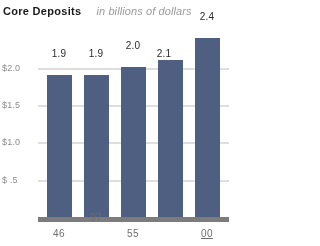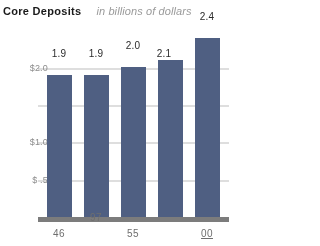--- a/index.html
+++ b/index.html
@@ -53,25 +53,24 @@
     left: 38px;
     right: 0px;
     height: 2px;
     background: #dedede;
   }
 
   .ylabel {
     position: absolute;
     left: 2px;
     width: 34px;
-    text-align: right;
+    text-align: left;
     font-size: 9px;
     color: #8c8c8c;
     letter-spacing: 0.2px;
-    margin-left: 12px;
   }
 
   
   .bar {
     position: absolute;
     width: 25px;
     background: #4f5f82;
   }
   .bar-value {
     position: absolute;
@@ -110,20 +109,21 @@
   </div>
 
   <div class="plot">
 
     <div class="gridline" style="top:68px;"></div>
     <div class="gridline" style="top:105px;"></div>
     <div class="gridline" style="top:142px;"></div>
     <div class="gridline" style="top:180px;"></div>
 
     <div class="ylabel" style="top:63px;">$2.0</div>
+    <div class="ylabel" style="top:100px;">$1.5</div>
     <div class="ylabel" style="top:137px;">$1.0</div>
     <div class="ylabel" style="top:175px;">$ .5</div>
 
     <div class="bar" style="left:47px;  top:75px;  height:142px;"></div>
     <div class="bar" style="left:84px;  top:75px;  height:142px;"></div>
     <div class="bar" style="left:121px; top:67px;  height:150px;"></div>
     <div class="bar" style="left:158px; top:60px;  height:157px;"></div>
     <div class="bar" style="left:195px; top:38px;  height:179px;"></div>
 
     <div class="bar-value" style="left:42px;  top:48px;">1.9</div>

